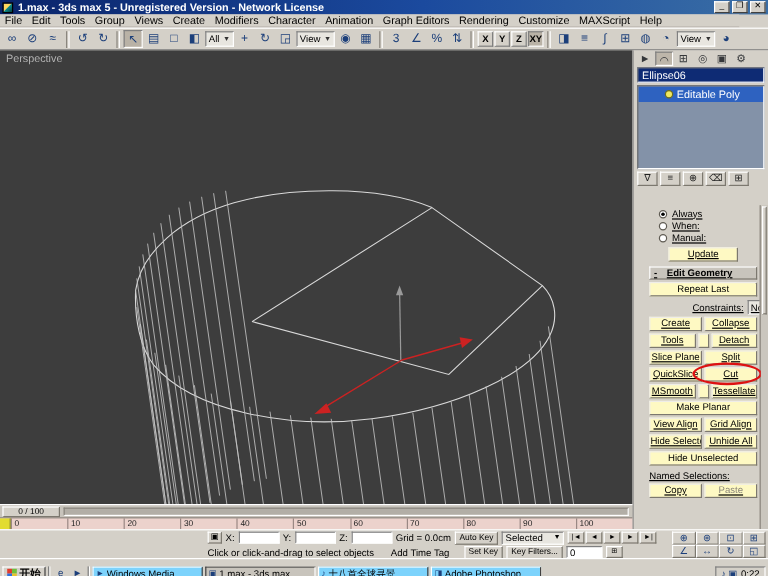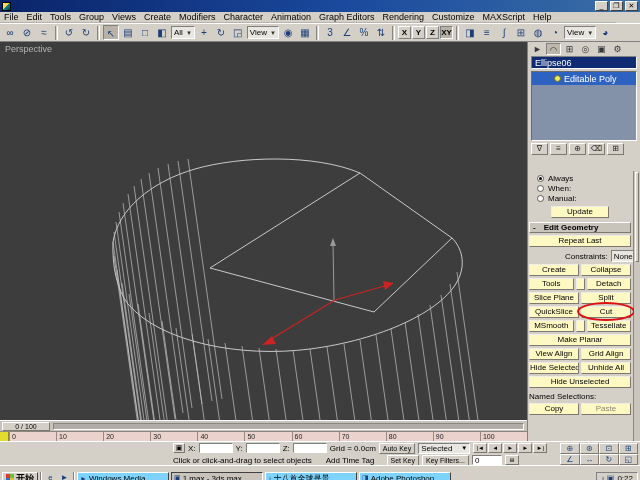--- a/index.html
+++ b/index.html
@@ -60,21 +60,21 @@
   .modlist .da { font-size:6px; }
   .stack { margin:2px 3px 0 3px; height:70px; background:#8392a8; border:1px solid;
     border-color:#6b6b6b #fff #fff #6b6b6b; overflow:hidden; }
   .stack-row { height:13px; display:flex; align-items:center; gap:3px; padding:0 2px; font-size:9px; }
   .stack-row.selected { background:#2e62c0; color:#fff;padding-left:22px; }
   .bulb { width:7px; height:7px; border-radius:50%; background:#f0e860; border:1px solid #6a6a20; flex:none; }
   .stackbtns { display:flex; gap:2px; padding:2px 3px 0 3px; height:14px; }
   .sbtn { width:17px; height:12px; background:#d4d0c8; border:1px solid; border-color:#fff #7c786f #7c786f #fff;
     font-size:8px; line-height:10px; text-align:center; color:#222; }
 
-  .rollouts { position:absolute; left:0; top:129px; width:106px; bottom:0; padding:2px 3px 0 1px; overflow:hidden; }
+  .rollouts { position:absolute; left:0; top:129px; width:106px; bottom:0; padding:2px 3px 0 13px; overflow:hidden;text-decoration:underline; }
   .scrollbar { position:absolute; right:0; top:129px; width:7px; bottom:0; background:#cac6be;
     border-left:1px solid #8a867e; }
   .scroll-thumb { margin:1px; height:90px; background:#d4d0c8; border:1px solid; border-color:#fff #7c786f #7c786f #fff; }
 
   .radio-row { display:flex; align-items:center; gap:4px; height:10px; font-size:8px; margin-left:8px; }
   .radio { width:7px; height:7px; border-radius:50%; background:#fff; border:1px solid #5f5b53; flex:none; position:relative; }
   .radio.on::after { content:""; position:absolute; left:1px; top:1px; width:3px; height:3px; border-radius:50%; background:#000; }
 
   .btn { background:#fef9c3; border:1px solid; border-color:#efede8 #7c786f #7c786f #efede8;
     font-size:8px; height:12px; line-height:10px; text-align:center; color:#000;
@@ -149,20 +149,21 @@
     display:flex; align-items:center; gap:3px; padding:0 4px; font-size:8px; flex:none; }
   .tray-ico { font-size:8px; color:#1c3f7a; }
 </style>
 </head>
 <body>
 
 <div id="screen">
 
   <div class="titlebar">
     <span class="app-icon"></span>
+    <span class="title-text">1.max - 3ds max 5 - Unregistered Version - Network License</span>
     <span class="win-btns">
       <span class="win-btn">_</span>
       <span class="win-btn">❐</span>
       <span class="win-btn">✕</span>
     </span>
   </div>
 
   <div class="menubar">
     <span class="menu-item">File</span>
       <span class="menu-item">Edit</span>

